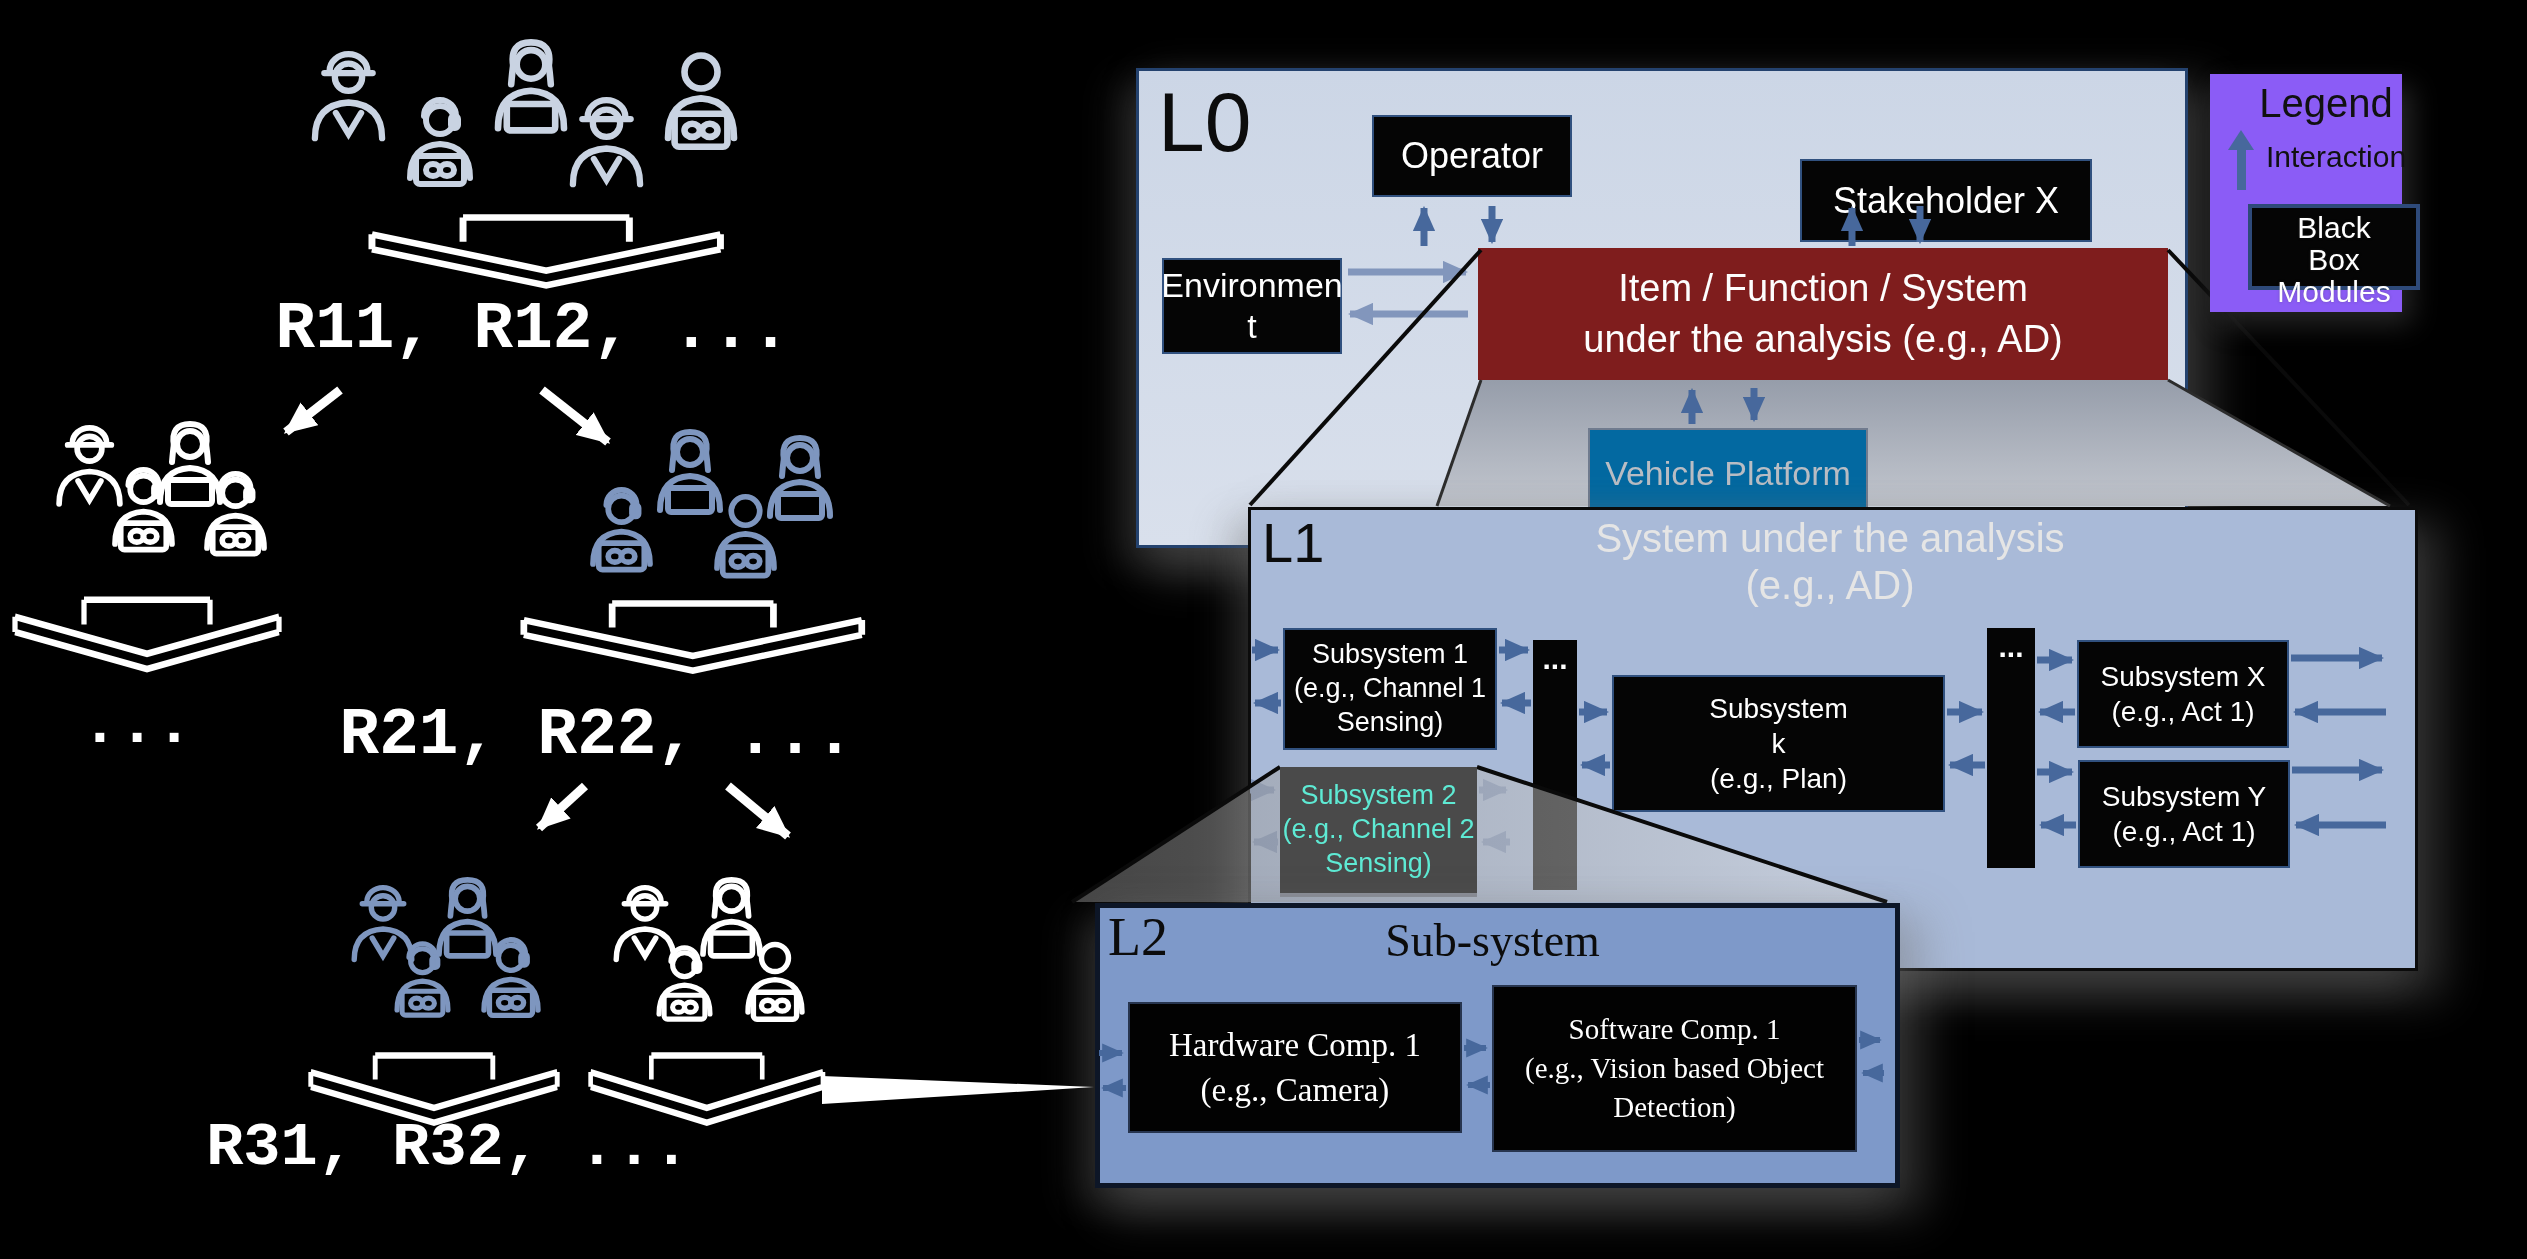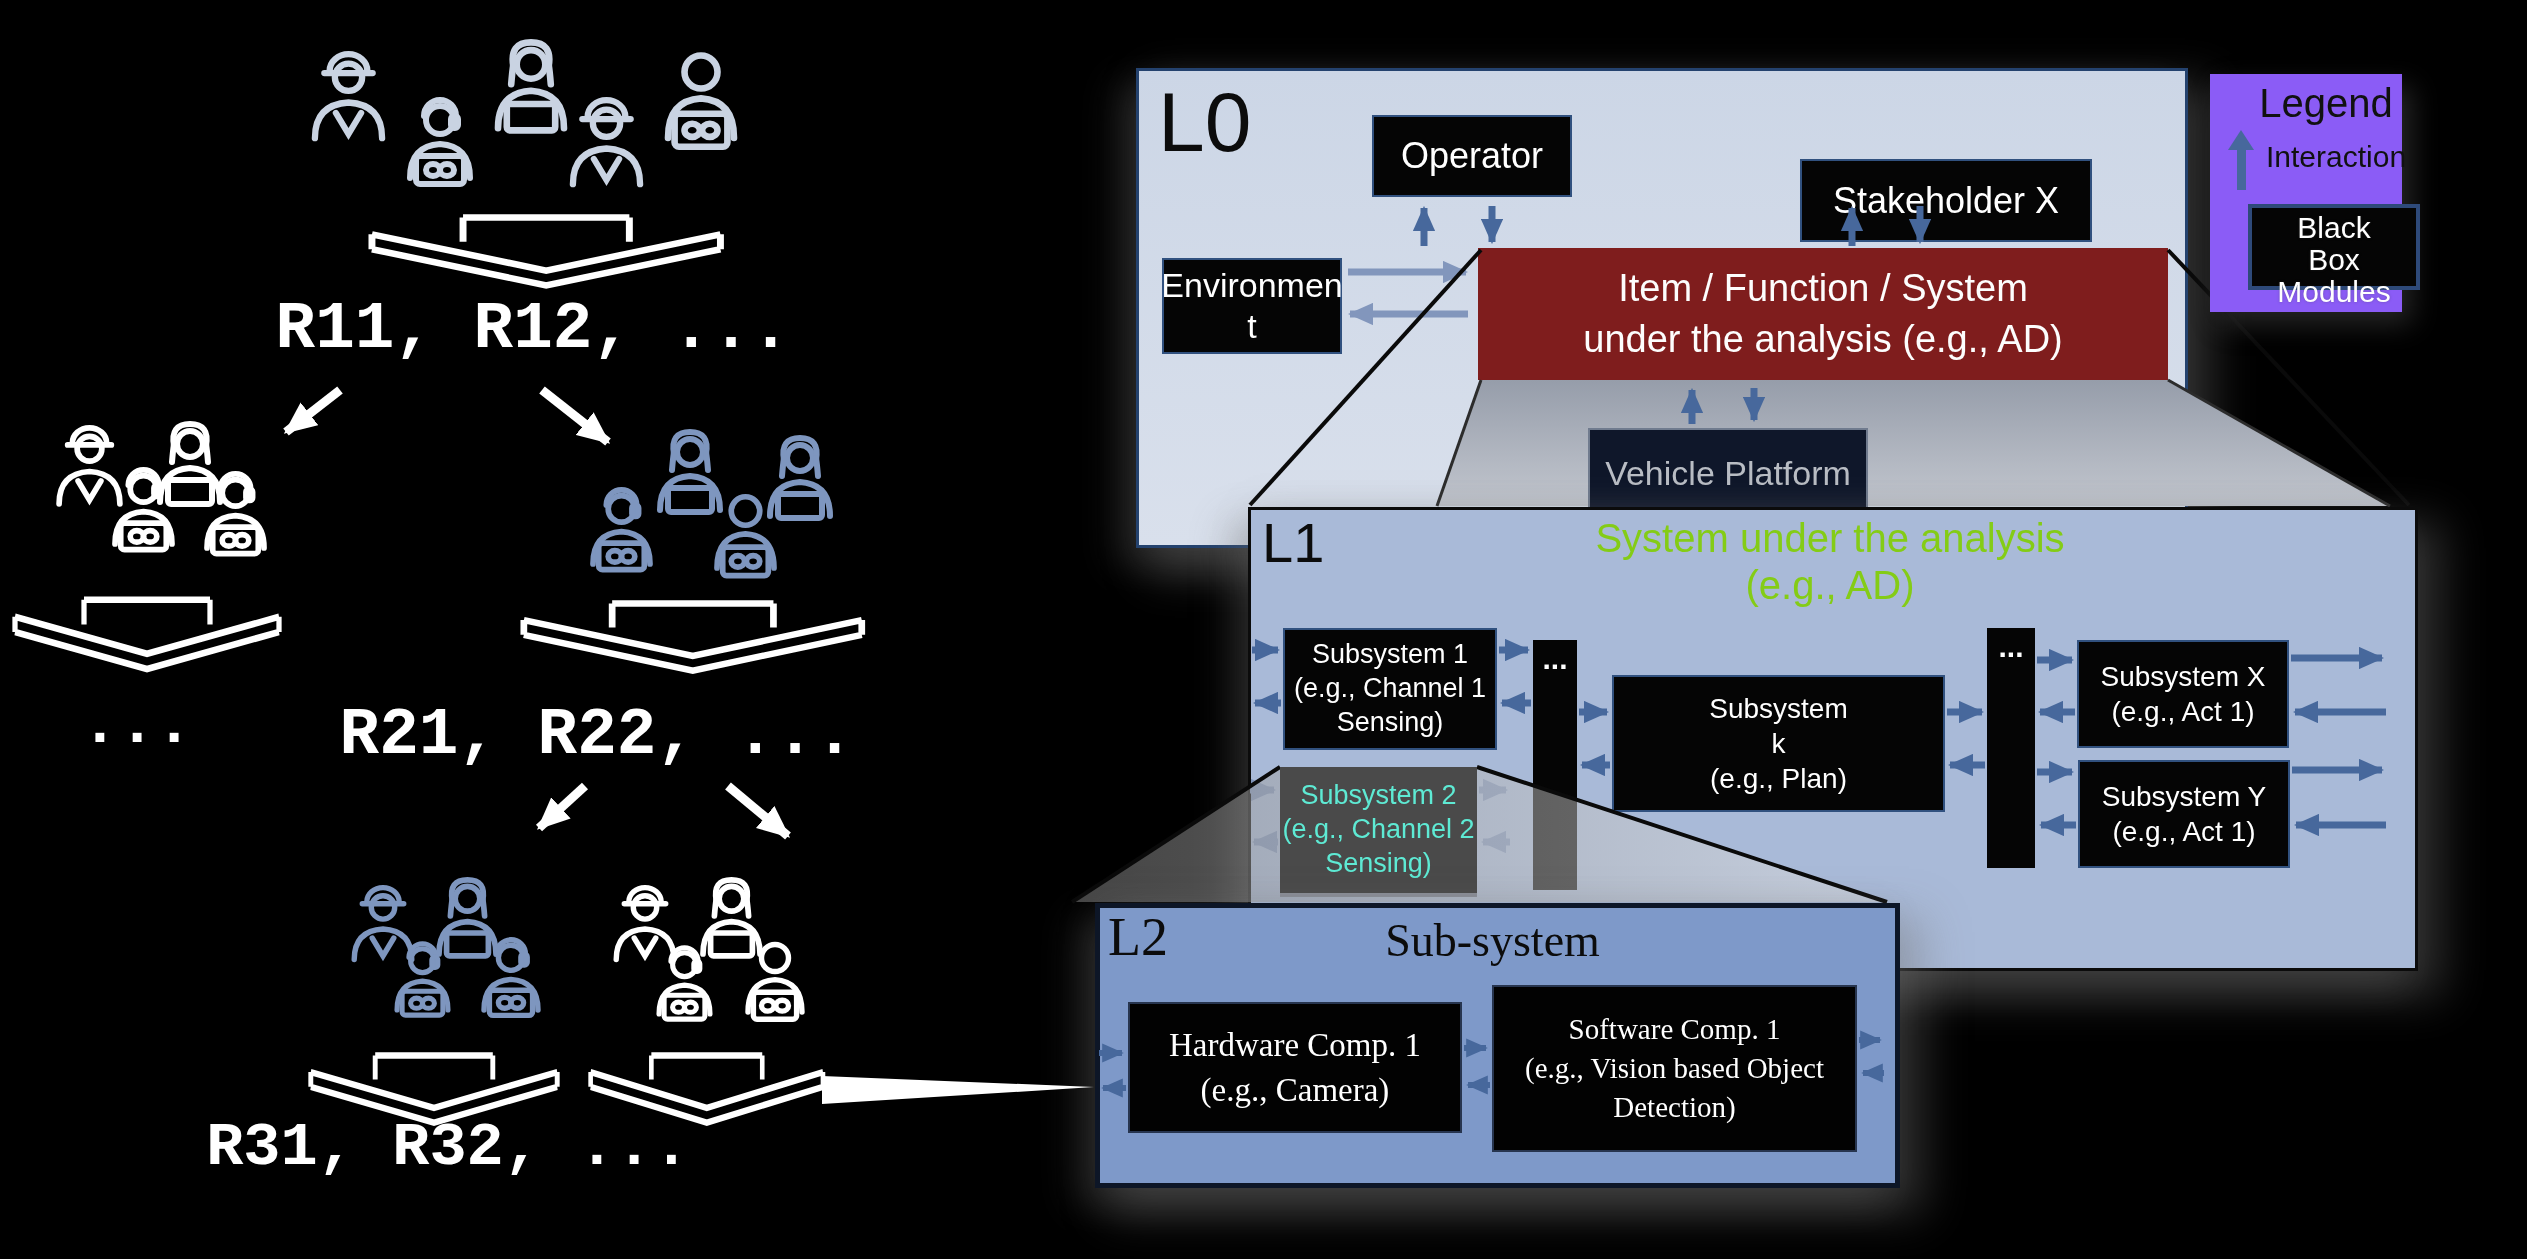--- a/index.html
+++ b/index.html
@@ -153,39 +153,39 @@
     </g>
     <g stroke="#8296bc" stroke-width="7">
       <line x1="1348" y1="272" x2="1466" y2="272" marker-end="url(#mlA)"></line>
       <line x1="1468" y1="314" x2="1350" y2="314" marker-end="url(#mlA)"></line>
     </g>
     <line x1="1481" y1="250" x2="1250" y2="505" stroke="#0a0a0a" stroke-width="4"></line>
     <line x1="2168" y1="250" x2="2409" y2="505" stroke="#0a0a0a" stroke-width="4"></line>
   </svg>
 
   <div class="flexc" style="left:1588px;top:428px;width:280px;height:90px;font-size:34px;
-       background:#0f172a;color:#b9bdc4;border:2px solid #707b8e;">Vehicle Platform</div>
+       background:#0369a1;color:#b9bdc4;border:2px solid #707b8e;">Vehicle Platform</div>
 
   <div class="abs" style="left:2210px;top:74px;width:192px;height:238px;background:#8b5cf6;
        box-shadow:10px 12px 26px rgba(110,110,110,.35);">
     <div class="flexc" style="left:0;top:6px;width:232px;height:46px;font-size:40px;color:#111;">Legend</div>
     <div class="abs" style="left:18px;top:56px;width:0;height:0;border-left:13px solid transparent;
          border-right:13px solid transparent;border-bottom:20px solid #47689c;"></div>
     <div class="abs" style="left:27px;top:74px;width:9px;height:42px;background:#47689c;"></div>
     <div class="abs" style="left:56px;top:66px;font-size:30px;color:#111;">Interaction</div>
     <div class="flexc" style="left:38px;top:130px;width:172px;height:86px;background:#050505;color:#fff;
          border:4px solid #2e4a7a;font-size:30px;line-height:1.07;align-items:flex-start;padding-top:4px;
          overflow:visible;text-shadow:0 0 3px rgba(60,60,60,.35);">Black
 Box
 Modules</div>
   </div>
 
   <div class="abs shadowed" style="left:1248px;top:507px;width:1164px;height:458px;background:#a9bad8;border:3px solid #0b0b0b;"></div>
   <div class="abs" style="left:1262px;top:510px;font-size:56px;color:#0c0c0c;">L1</div>
-  <div class="flexc" style="left:1248px;top:514px;width:1164px;height:96px;font-size:40px;color:#84cc16;line-height:1.18;">System under the analysis
+  <div class="flexc" style="left:1248px;top:514px;width:1164px;height:96px;font-size:40px;color:#e5e5e5;line-height:1.18;">System under the analysis
 (e.g., AD)</div>
   <div class="flexc bb" style="left:1283px;top:628px;width:214px;height:122px;font-size:27px;line-height:1.25;">Subsystem 1
 (e.g., Channel 1
 Sensing)</div>
   <div class="flexc" style="left:1533px;top:640px;width:44px;height:250px;background:#050505;color:#fff;
        font-size:30px;font-weight:bold;align-items:flex-start;padding-top:2px;">...</div>
   <div class="flexc bb" style="left:1612px;top:675px;width:333px;height:137px;font-size:28px;line-height:1.25;">Subsystem
 k
 (e.g., Plan)</div>
   <div class="flexc" style="left:1987px;top:628px;width:48px;height:240px;background:#050505;color:#fff;

